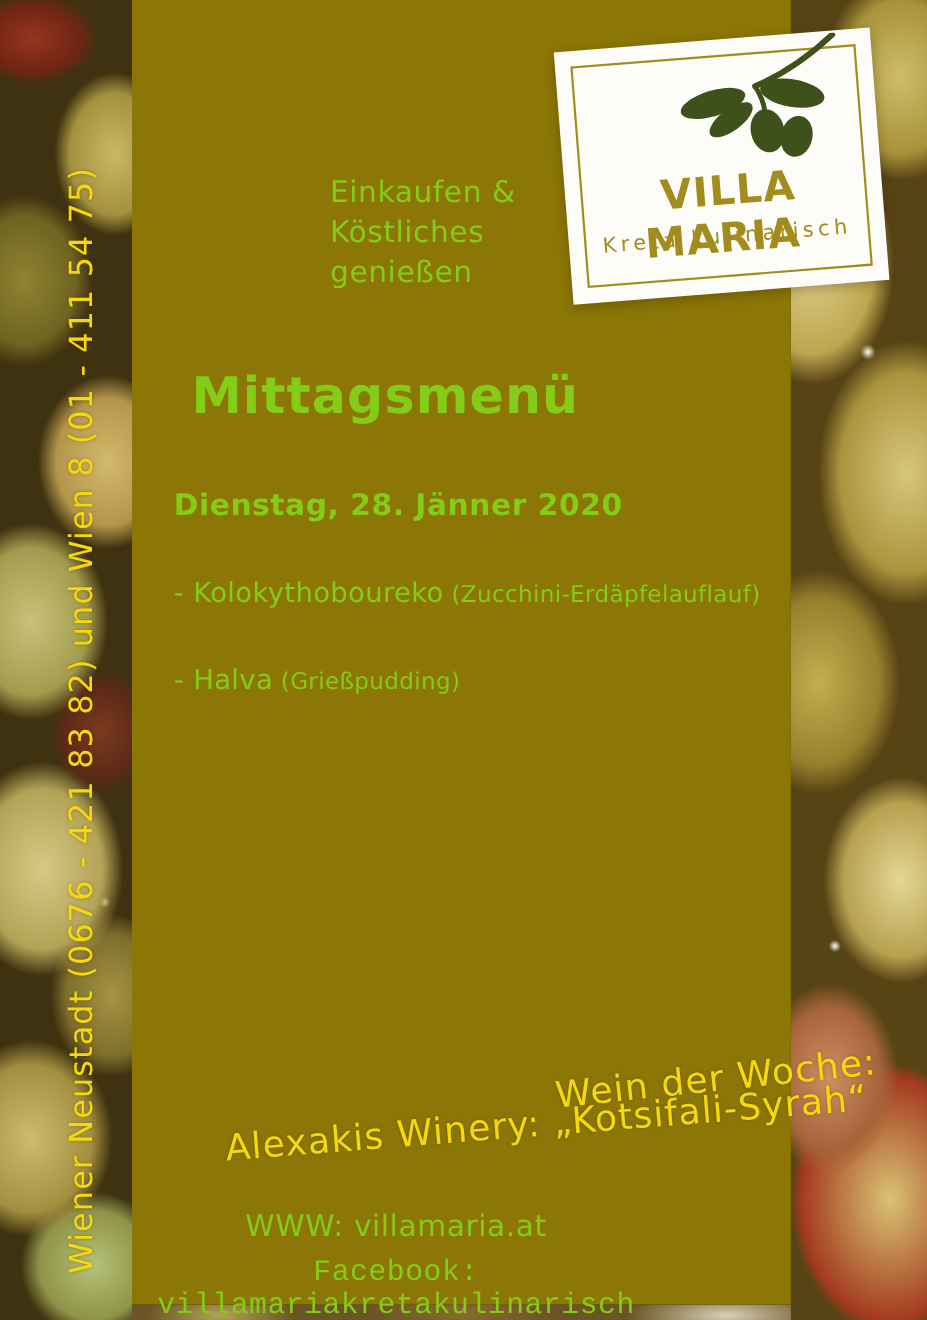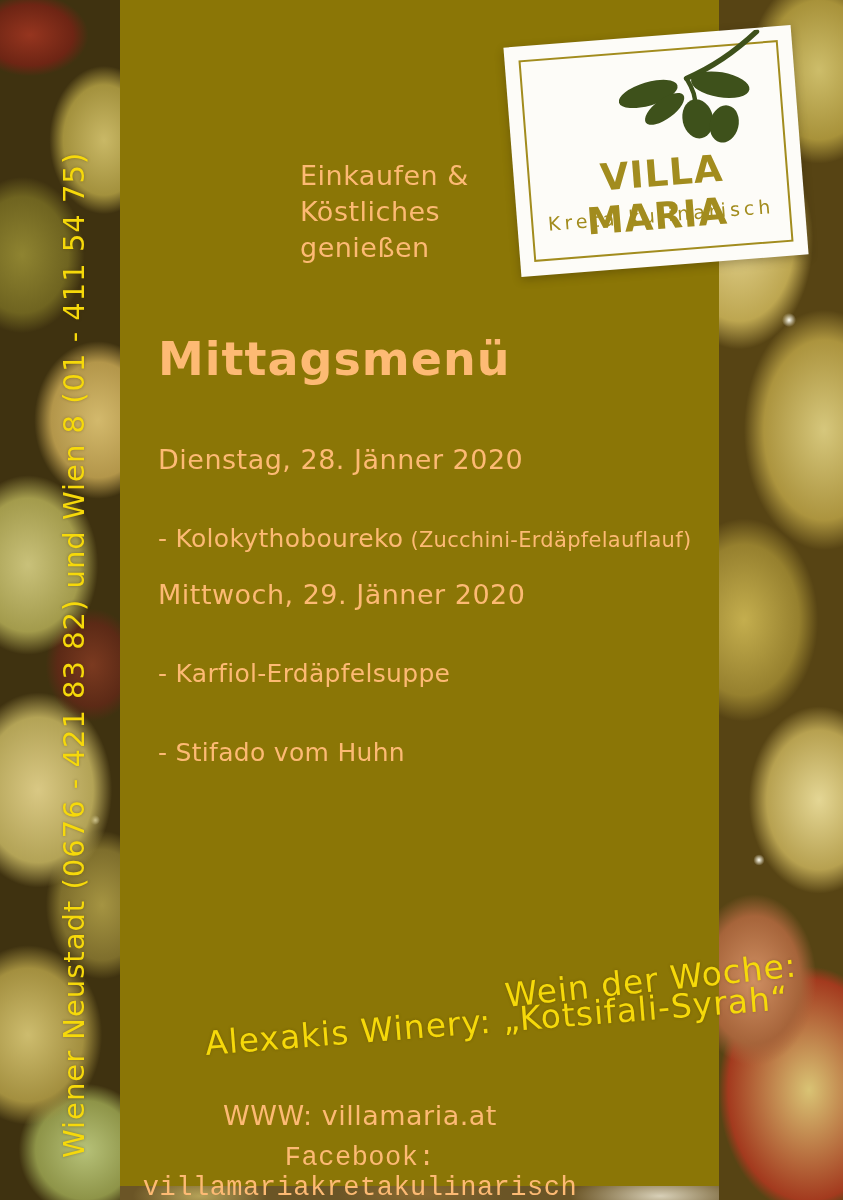--- a/index.html
+++ b/index.html
@@ -46,28 +46,28 @@
     background-color:#6b5526;
     background-image:
       radial-gradient(ellipse 90px 30px at 80px 10px,  #b5a258 0%, rgba(0,0,0,0) 75%),
       radial-gradient(ellipse 110px 30px at 300px 8px, #8a6a30 0%, rgba(0,0,0,0) 75%),
       radial-gradient(ellipse 120px 30px at 540px 10px,#d8d0b8 0%, rgba(0,0,0,0) 75%);
   }
   
   .panel { position:absolute; z-index:2; left:120px; top:0; width:599px; height:1186px; background:#8b7606; }
 
   
-  .txt { position:absolute; z-index:3; color:#fdba74; }
+  .txt { position:absolute; z-index:3; color:#84cc16; }
   .tagline { left:300px; top:158px; font-size:27px; line-height:36px; white-space:pre-line; letter-spacing:0.5px; }
-  .menu-title { left:158px; top:332px; font-size:46px; font-weight:bold; letter-spacing:1px; }
+  .menu-title { left:174px; top:332px; font-size:46px; font-weight:bold; letter-spacing:1px; }
   .menu-subtitle { left:158px; top:390px; font-size:24px; letter-spacing:0.5px; }
 
   .menu-days { left:158px; top:444px; width:556px; }
   .menu-day { margin-bottom:25px; }
-  .day-date { font-size:27px; margin-bottom:7px; letter-spacing:0.5px; }
+  .day-date { font-size:27px; margin-bottom:7px; letter-spacing:0.5px;font-weight:bold; }
   .menu-item { font-size:25px; line-height:1.24; margin-bottom:5px; padding-left:30px; text-indent:-30px; letter-spacing:0.3px;margin-top:48px; }
   .menu-item::before { content:"- "; }
   .item-note { font-size:21px; margin-left:7px; }
 
   .wine { position:absolute; z-index:5; color:#f6d90a; font-size:33px; letter-spacing:1px; white-space:nowrap; text-shadow:0 0 3px rgba(70,50,0,0.35); }
   .wine-line1 { left:505px; top:976px; transform:rotate(-6deg); transform-origin:left center; }
   .wine-line2 { left:205px; top:1024px; transform:rotate(-4.5deg); transform-origin:left center; }
 
   .footer-line { left:120px; width:480px; text-align:center; font-size:27px; letter-spacing:0.5px; }
   .footer-web { top:1100px; }
@@ -130,27 +130,23 @@
     <div class="logo-subtitle">Kreta kulinarisch</div>
   </div>
 
   <div class="txt menu-title">Mittagsmenü</div>
 
   <div class="txt menu-days">
 
     <div class="menu-day">
       <div class="day-date">Dienstag, 28. Jänner 2020</div>
       <div class="menu-item"><span class="item-text">Kolokythoboureko</span><span class="item-note">(Zucchini-Erdäpfelauflauf)</span></div>
+      <div class="menu-item"><span class="item-text">Halva</span><span class="item-note">(Grießpudding)</span></div>
     </div>
 
-    <div class="menu-day">
-      <div class="day-date">Mittwoch, 29. Jänner 2020</div>
-      <div class="menu-item"><span class="item-text">Karfiol-Erdäpfelsuppe</span></div>
-      <div class="menu-item"><span class="item-text">Stifado vom Huhn</span></div>
-    </div>
 
 
     <div class="menu-day">
     </div>
 
   </div>
 
   <div class="wine wine-line1">Wein der Woche:</div>
   <div class="wine wine-line2">Alexakis Winery: „Kotsifali-Syrah“</div>
 

